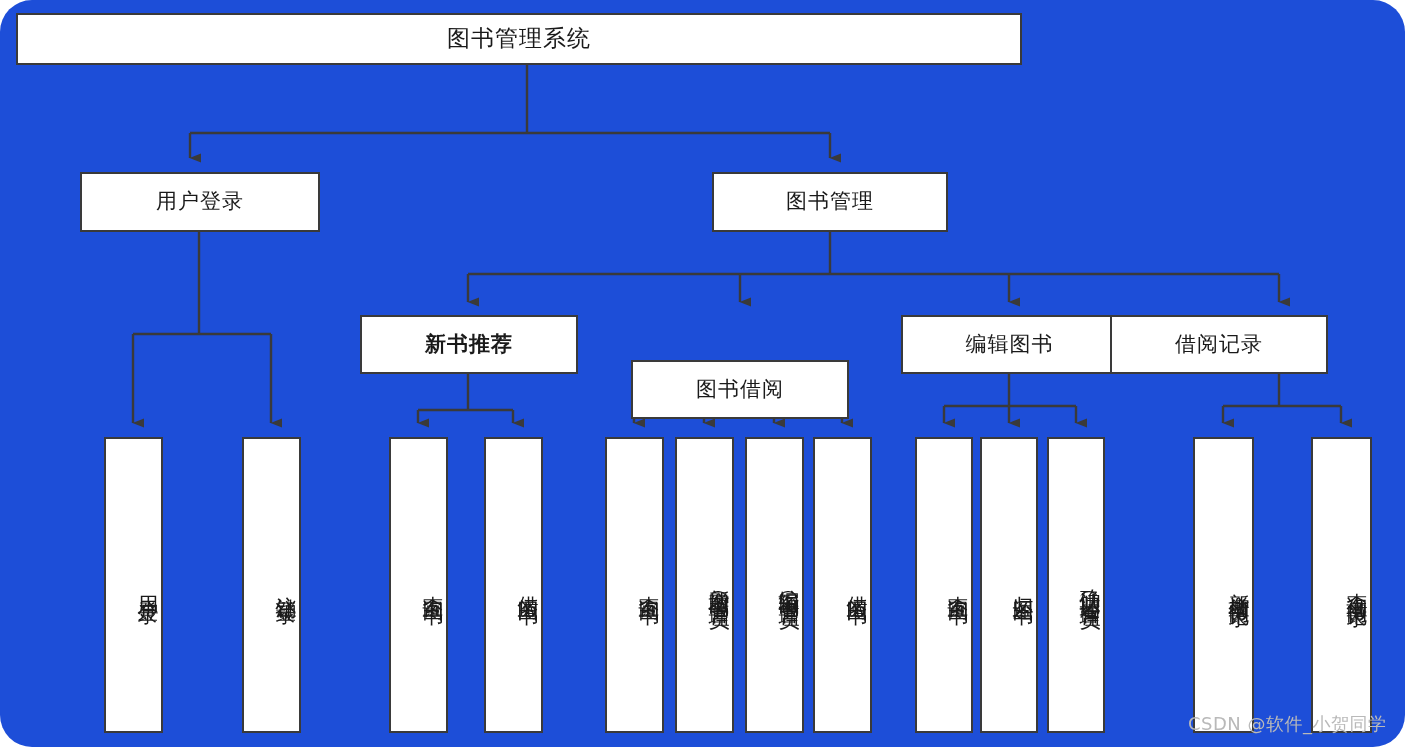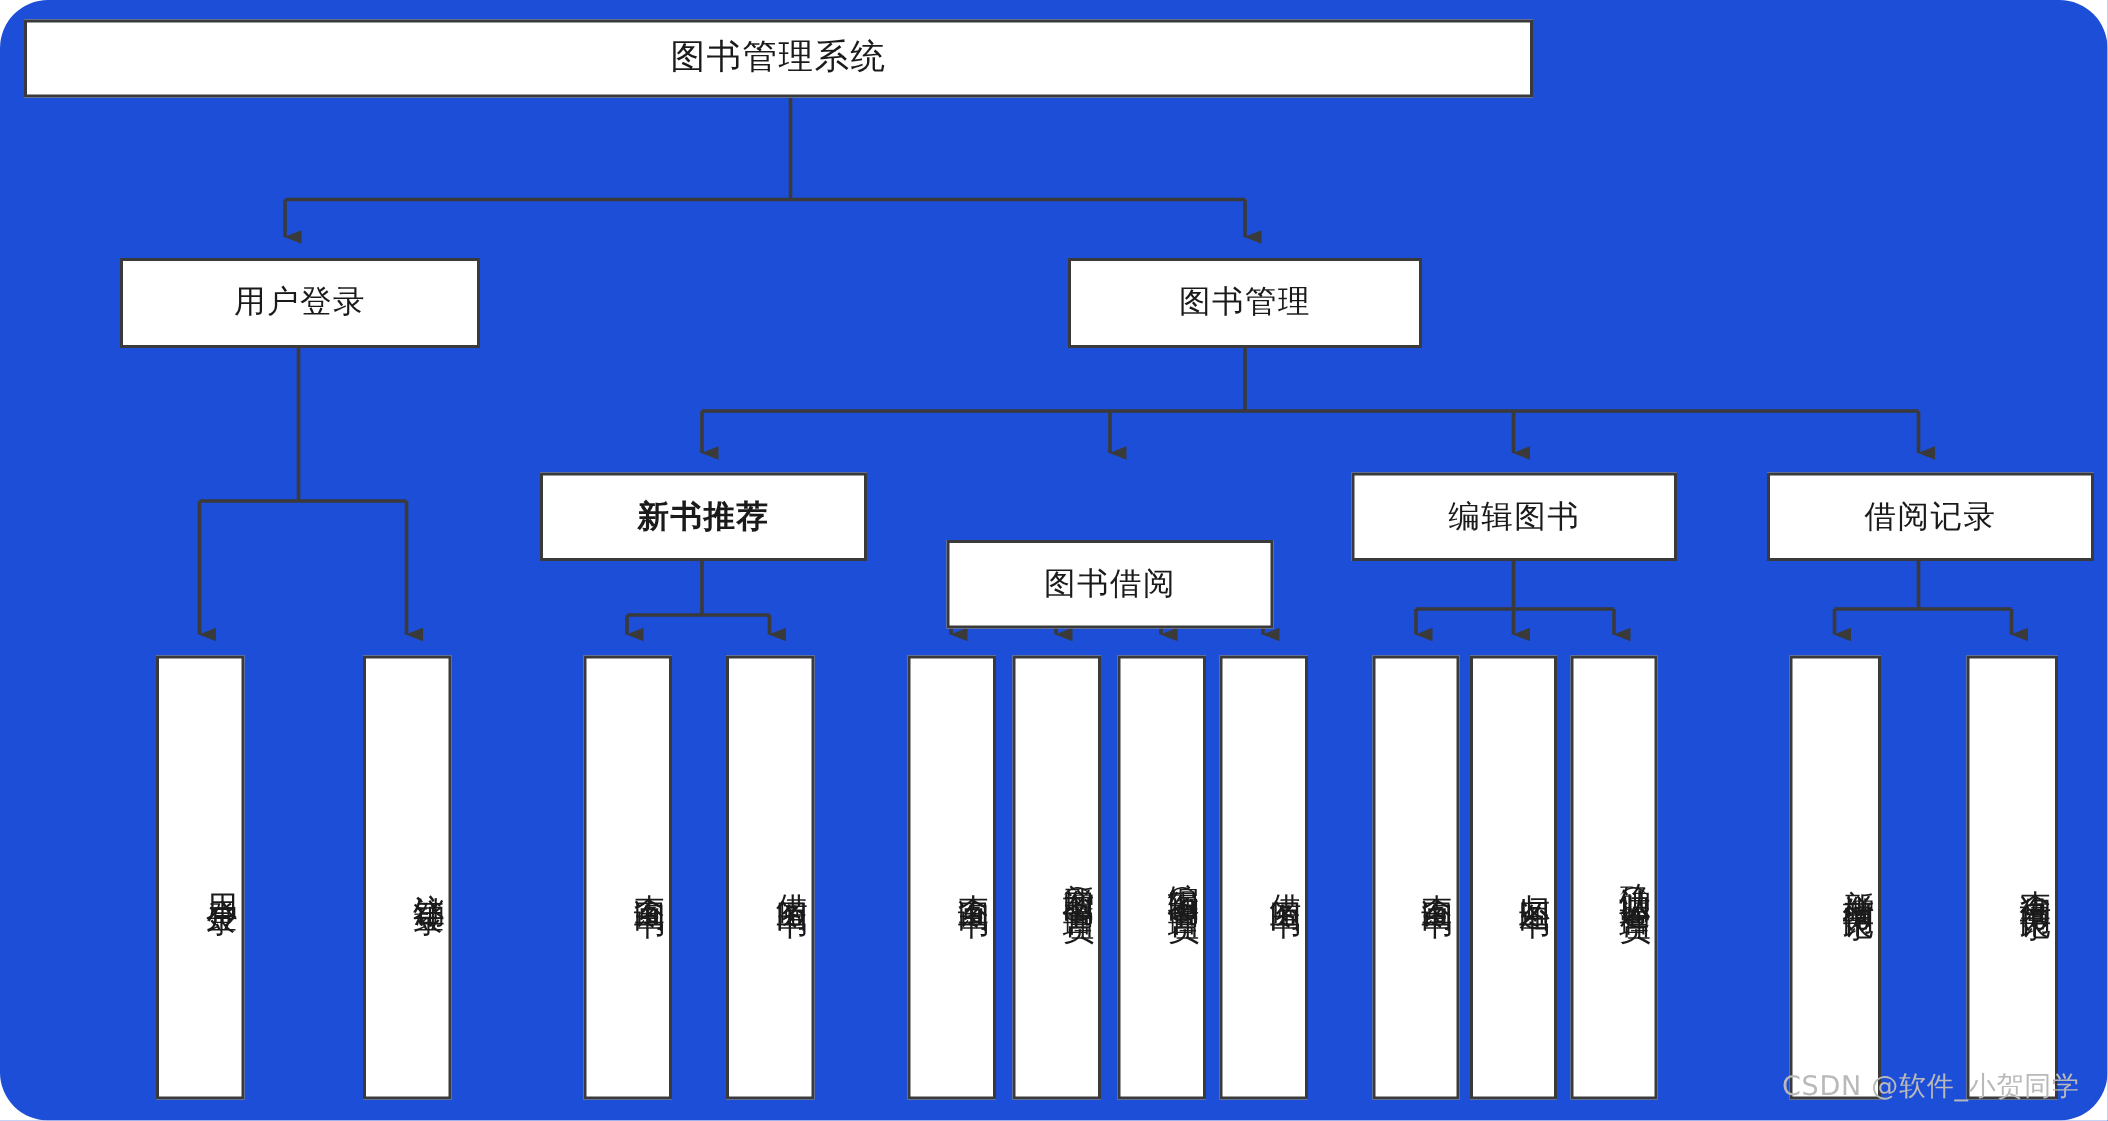--- a/index.html
+++ b/index.html
@@ -151,21 +151,21 @@
   </div>
 
   <div class="node horiz" style="left:631px; top:315px; width:218px; height:59px;margin-top:45px;">
     <span>图书借阅</span>
   </div>
 
   <div class="node horiz" style="left:901px; top:315px; width:217px; height:59px;">
     <span>编辑图书</span>
   </div>
 
-  <div class="node horiz" style="left:1178px; top:315px; width:218px; height:59px;">
+  <div class="node horiz" style="left:1110px; top:315px; width:218px; height:59px;">
     <span>借阅记录</span>
   </div>
 
   <div class="node vert" style="left:104px; top:437px; width:59px; height:296px;">
     <span class="vtext">用户登录</span>
   </div>
 
   <div class="node vert" style="left:242px; top:437px; width:59px; height:296px;">
     <span class="vtext">注销登录</span>
   </div>

